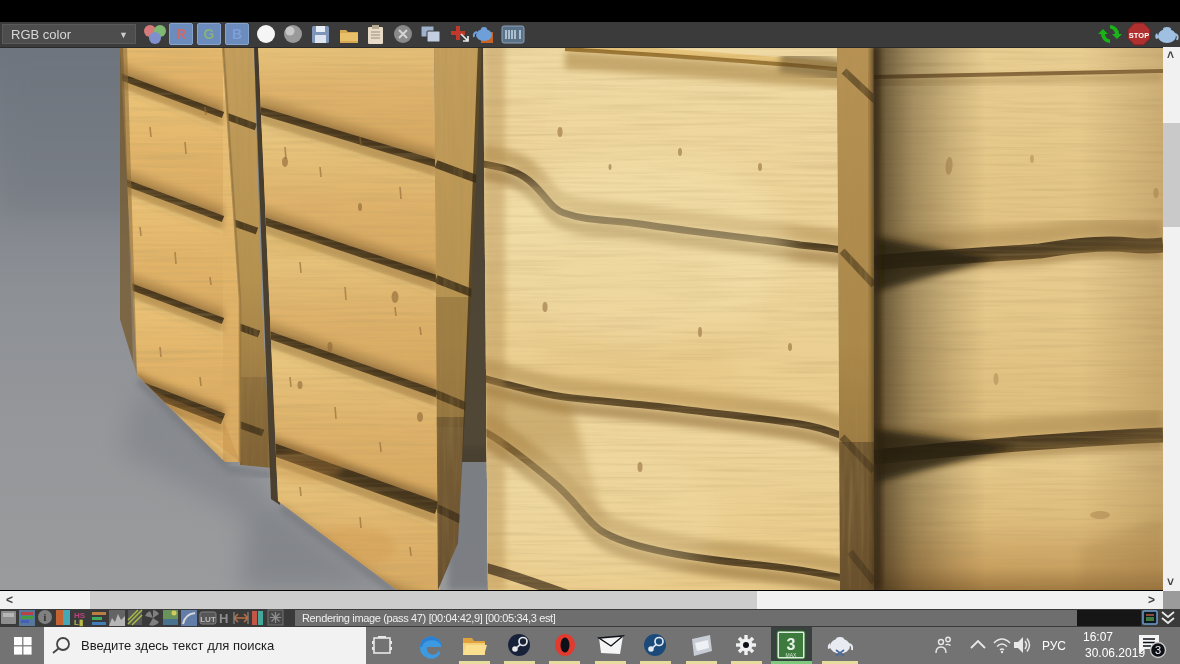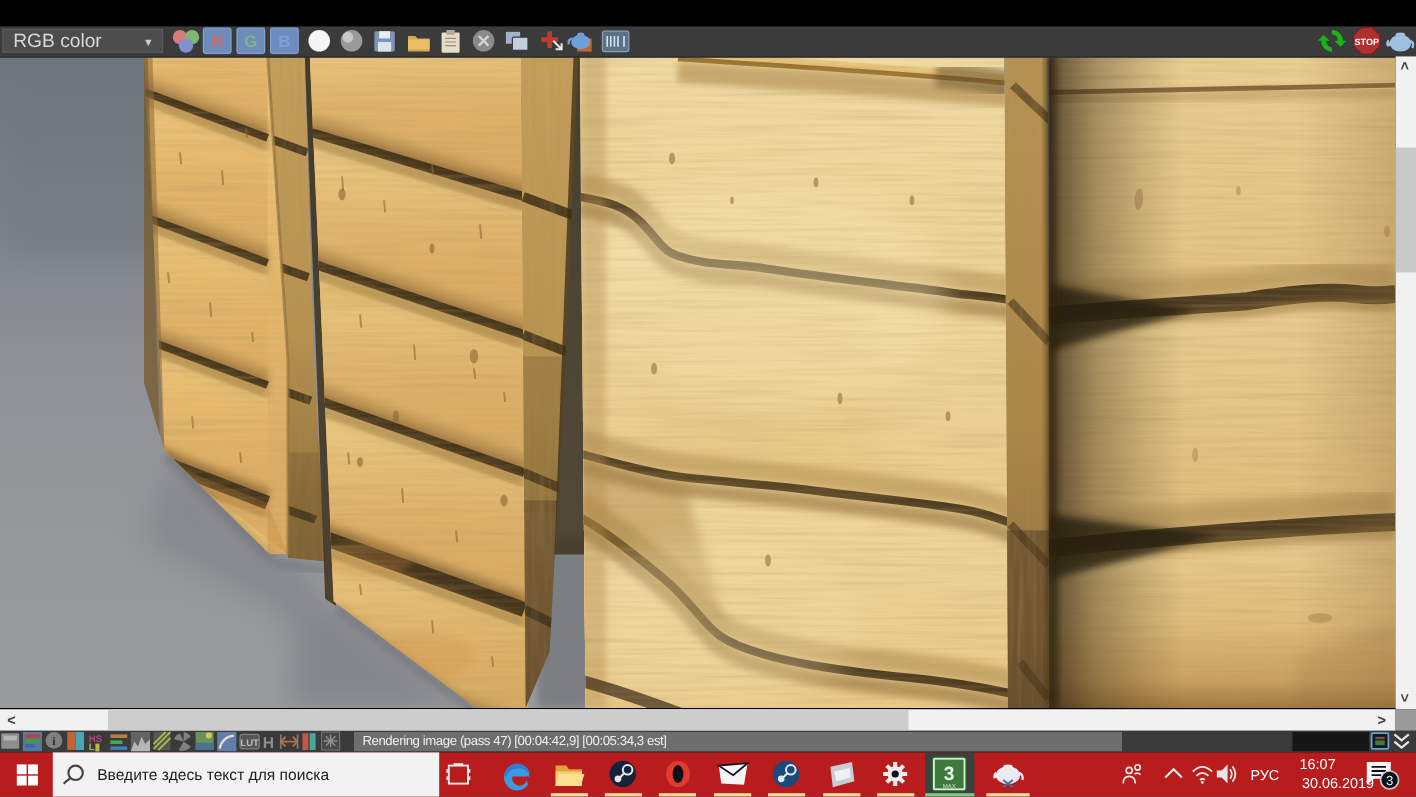--- a/index.html
+++ b/index.html
@@ -6,43 +6,43 @@
     font-family:"Liberation Sans", sans-serif;}
   .abs{position:absolute;}
   #stage{position:relative;width:1180px;height:664px;background:#000;}
 
   
   #titlebar{left:0;top:0;width:1180px;height:22px;background:#ffffff;color:#000;}
   #titlebar .ttext{left:27px;top:3px;font-size:12px;color:#111;letter-spacing:-0.3px;}
 
   
   #toolbar{left:0;top:22px;width:1180px;height:25px;background:#3b3b3b;border-bottom:1px solid #2a2a2a;}
-  #dropdown{left:2px;top:2px;width:134px;height:20px;background:#4d4d4d;border:1px solid #5a5a5a;color:#d8d8d8;font-size:16px;line-height:20px;padding-left:8px;box-sizing:border-box;}
+  #dropdown{left:2px;top:2px;width:134px;height:20px;background:#4d4d4d;border:1px solid #5a5a5a;color:#d8d8d8;font-size:13px;line-height:20px;padding-left:8px;box-sizing:border-box;}
   #dropdown:after{content:"▼";position:absolute;right:7px;top:0px;font-size:9px;color:#cccccc;}
   .tbtn{top:1px;width:24px;height:22px;border-radius:2px;}
   .rgbbtn{background:#6b8cbd;border:1px solid #85a3cc;font-size:14px;font-weight:bold;text-align:center;line-height:21px;box-sizing:border-box;}
 
   
   #viewport{left:0;top:47px;width:1163px;height:543px;}
 
   
   #vscroll{left:1163px;top:47px;width:17px;height:544px;background:#f1f1f1;}
   #vthumb{left:0px;top:76px;width:17px;height:104px;background:#c9c9c9;}
   #hscroll{left:0;top:591px;width:1163px;height:18px;background:#f1f1f1;}
   #hthumb{left:90px;top:0;width:667px;height:18px;background:#cdcdcd;}
   #scorner{left:1163px;top:591px;width:17px;height:18px;background:#9b9b9b;}
   .sarrow{color:#404040;font-size:12px;font-weight:bold;}
 
   
   #statusbar{left:0;top:609px;width:1180px;height:18px;background:#3a3a3a;}
-  #statustext{left:295px;top:1px;width:640px;height:16px;background:#6e6e6e;color:#f0f0f0;font-size:11px;line-height:16px;padding-left:7px;letter-spacing:-0.35px;box-sizing:border-box;}
+  #statustext{left:295px;top:1px;width:782px;height:16px;background:#6e6e6e;color:#f0f0f0;font-size:11px;line-height:16px;padding-left:7px;letter-spacing:-0.35px;box-sizing:border-box;}
   #statusdark{left:1077px;top:1px;width:64px;height:16px;background:#161616;}
 
   
-  #taskbar{left:0;top:627px;width:1180px;height:37px;background:#b91c1c;}
+  #taskbar{left:0;top:627px;width:1180px;height:37px;background:#737373;}
   #searchbox{left:44px;top:0px;width:322px;height:37px;background:#f2f2f2;color:#1c1c1c;font-size:13px;line-height:37px;}
   #searchbox span{margin-left:37px;}
   .tray{color:#ffffff;font-size:12px;}
 </style>
 </head>
 <body>
 <div id="stage">
 
   <div class="abs" id="viewport"><svg width="1163" height="543" viewBox="0 0 1163 543">
 <defs>

